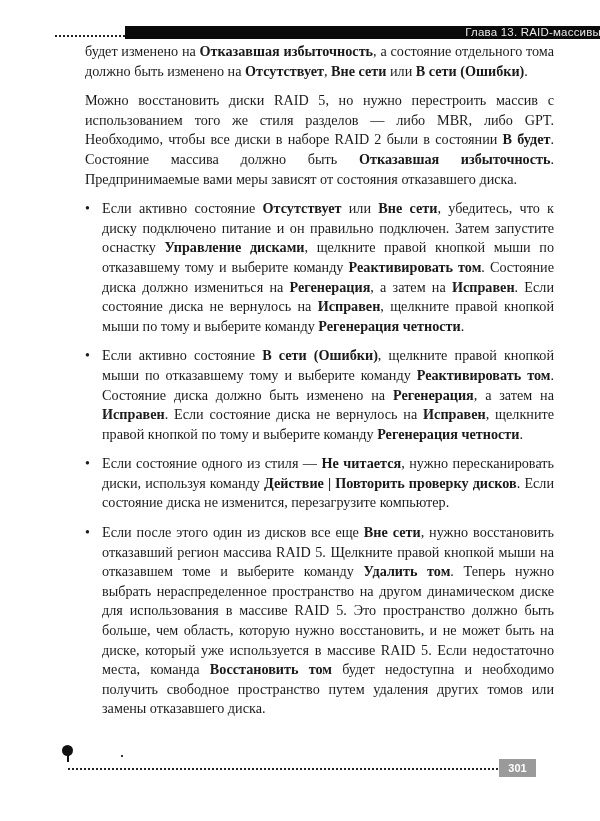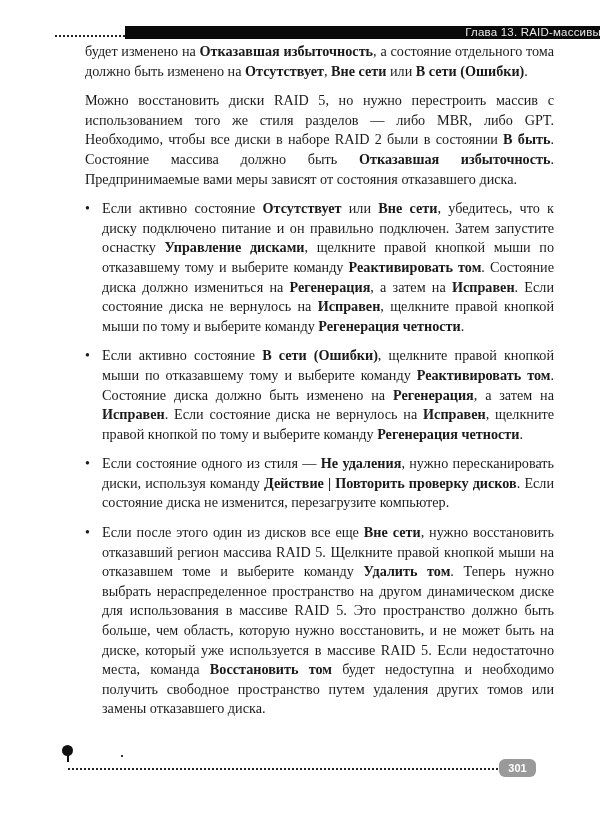--- a/index.html
+++ b/index.html
@@ -12,39 +12,39 @@
   .content { position:absolute; left:69px; top:42px; width:469px; font-size:14.2px; line-height:19.6px; text-align:justify;margin-left:16px; }
   .content p { margin:0 0 10px 0; }
   .content b { font-weight:bold; }
   ul.bullets { list-style:none; margin:0; padding:0; }
   ul.bullets li { position:relative; padding-left:17px; margin-bottom:10px; }
   ul.bullets li .dot { position:absolute; left:0; top:0; font-size:14px; }
   .footer-pin { position:absolute; left:62px; top:745px; width:11px; height:11px; border-radius:50%; background:#111; }
   .footer-pin-stem { position:absolute; left:67px; top:754px; width:2px; height:8px; background:#111; }
   .footer-speck { position:absolute; left:121px; top:755px; width:2px; height:2px; background:#333; }
   .footer-dots { position:absolute; left:68px; top:768px; width:430px; border-top:2px dotted #222; }
-  .page-num { position:absolute; left:499px; top:759px; width:37px; height:18px; border-radius:6px; background:#9a9a9a;
+  .page-num { position:absolute; left:499px; top:759px; width:37px; height:18px; border-radius:0; background:#9a9a9a;
               color:#ffffff; font-family:"Liberation Sans","DejaVu Sans",sans-serif; font-weight:bold; font-size:11px;
               line-height:18px; text-align:center; }
 </style>
 </head>
 <body>
 
 <div class="header-dots"></div>
 <div class="header-bar">
   <span>Глава 13. RAID-массивы</span>
 </div>
 
 <div class="content">
   <p><span>будет изменено на </span><b>Отказавшая избыточность</b><span>, а состояние отдельного тома должно быть изменено на </span><b>Отсутствует</b><span>, </span><b>Вне сети</b><span> или </span><b>В сети (Ошибки)</b><span>.</span></p>
-  <p><span>Можно восстановить диски RAID 5, но нужно перестроить массив с использованием того же стиля разделов — либо MBR, либо GPT. Необходимо, чтобы все диски в наборе RAID 2 были в состоянии </span><b>В быть</b><span>. Состояние массива должно быть </span><b>Отказавшая избыточность</b><span>. Предпринимаемые вами меры зависят от состояния отказавшего диска.</span></p>
+  <p><span>Можно восстановить диски RAID 5, но нужно перестроить массив с использованием того же стиля разделов — либо MBR, либо GPT. Необходимо, чтобы все диски в наборе RAID 2 были в состоянии </span><b>В будет</b><span>. Состояние массива должно быть </span><b>Отказавшая избыточность</b><span>. Предпринимаемые вами меры зависят от состояния отказавшего диска.</span></p>
   <ul class="bullets">
     <li><span class="dot">•</span><span><span>Если активно состояние </span><b>Отсутствует</b><span> или </span><b>Вне сети</b><span>, убедитесь, что к диску подключено питание и он правильно подключен. Затем запустите оснастку </span><b>Управление дисками</b><span>, щелкните правой кнопкой мыши по отказавшему тому и выберите команду </span><b>Реактивировать том</b><span>. Состояние диска должно измениться на </span><b>Регенерация</b><span>, а затем на </span><b>Исправен</b><span>. Если состояние диска не вернулось на </span><b>Исправен</b><span>, щелкните правой кнопкой мыши по тому и выберите команду </span><b>Регенерация четности</b><span>.</span></span></li>
     <li><span class="dot">•</span><span><span>Если активно состояние </span><b>В сети (Ошибки)</b><span>, щелкните правой кнопкой мыши по отказавшему тому и выберите команду </span><b>Реактивировать том</b><span>. Состояние диска должно быть изменено на </span><b>Регенерация</b><span>, а затем на </span><b>Исправен</b><span>. Если состояние диска не вернулось на </span><b>Исправен</b><span>, щелкните правой кнопкой по тому и выберите команду </span><b>Регенерация четности</b><span>.</span></span></li>
-    <li><span class="dot">•</span><span><span>Если состояние одного из стиля — </span><b>Не удаления</b><span>, нужно пересканировать диски, используя команду </span><b>Действие | Повторить проверку дисков</b><span>. Если состояние диска не изменится, перезагрузите компьютер.</span></span></li>
+    <li><span class="dot">•</span><span><span>Если состояние одного из стиля — </span><b>Не читается</b><span>, нужно пересканировать диски, используя команду </span><b>Действие | Повторить проверку дисков</b><span>. Если состояние диска не изменится, перезагрузите компьютер.</span></span></li>
     <li><span class="dot">•</span><span><span>Если после этого один из дисков все еще </span><b>Вне сети</b><span>, нужно восстановить отказавший регион массива RAID 5. Щелкните правой кнопкой мыши на отказавшем томе и выберите команду </span><b>Удалить том</b><span>. Теперь нужно выбрать нераспределенное пространство на другом динамическом диске для использования в массиве RAID 5. Это пространство должно быть больше, чем область, которую нужно восстановить, и не может быть на диске, который уже используется в массиве RAID 5. Если недостаточно места, команда </span><b>Восстановить том</b><span> будет недоступна и необходимо получить свободное пространство путем удаления других томов или замены отказавшего диска.</span></span></li>
   </ul>
 </div>
 
 <div class="footer-pin"></div>
 <div class="footer-pin-stem"></div>
 <div class="footer-speck"></div>
 <div class="footer-dots"></div>
 <div class="page-num">
   <span>301</span>

